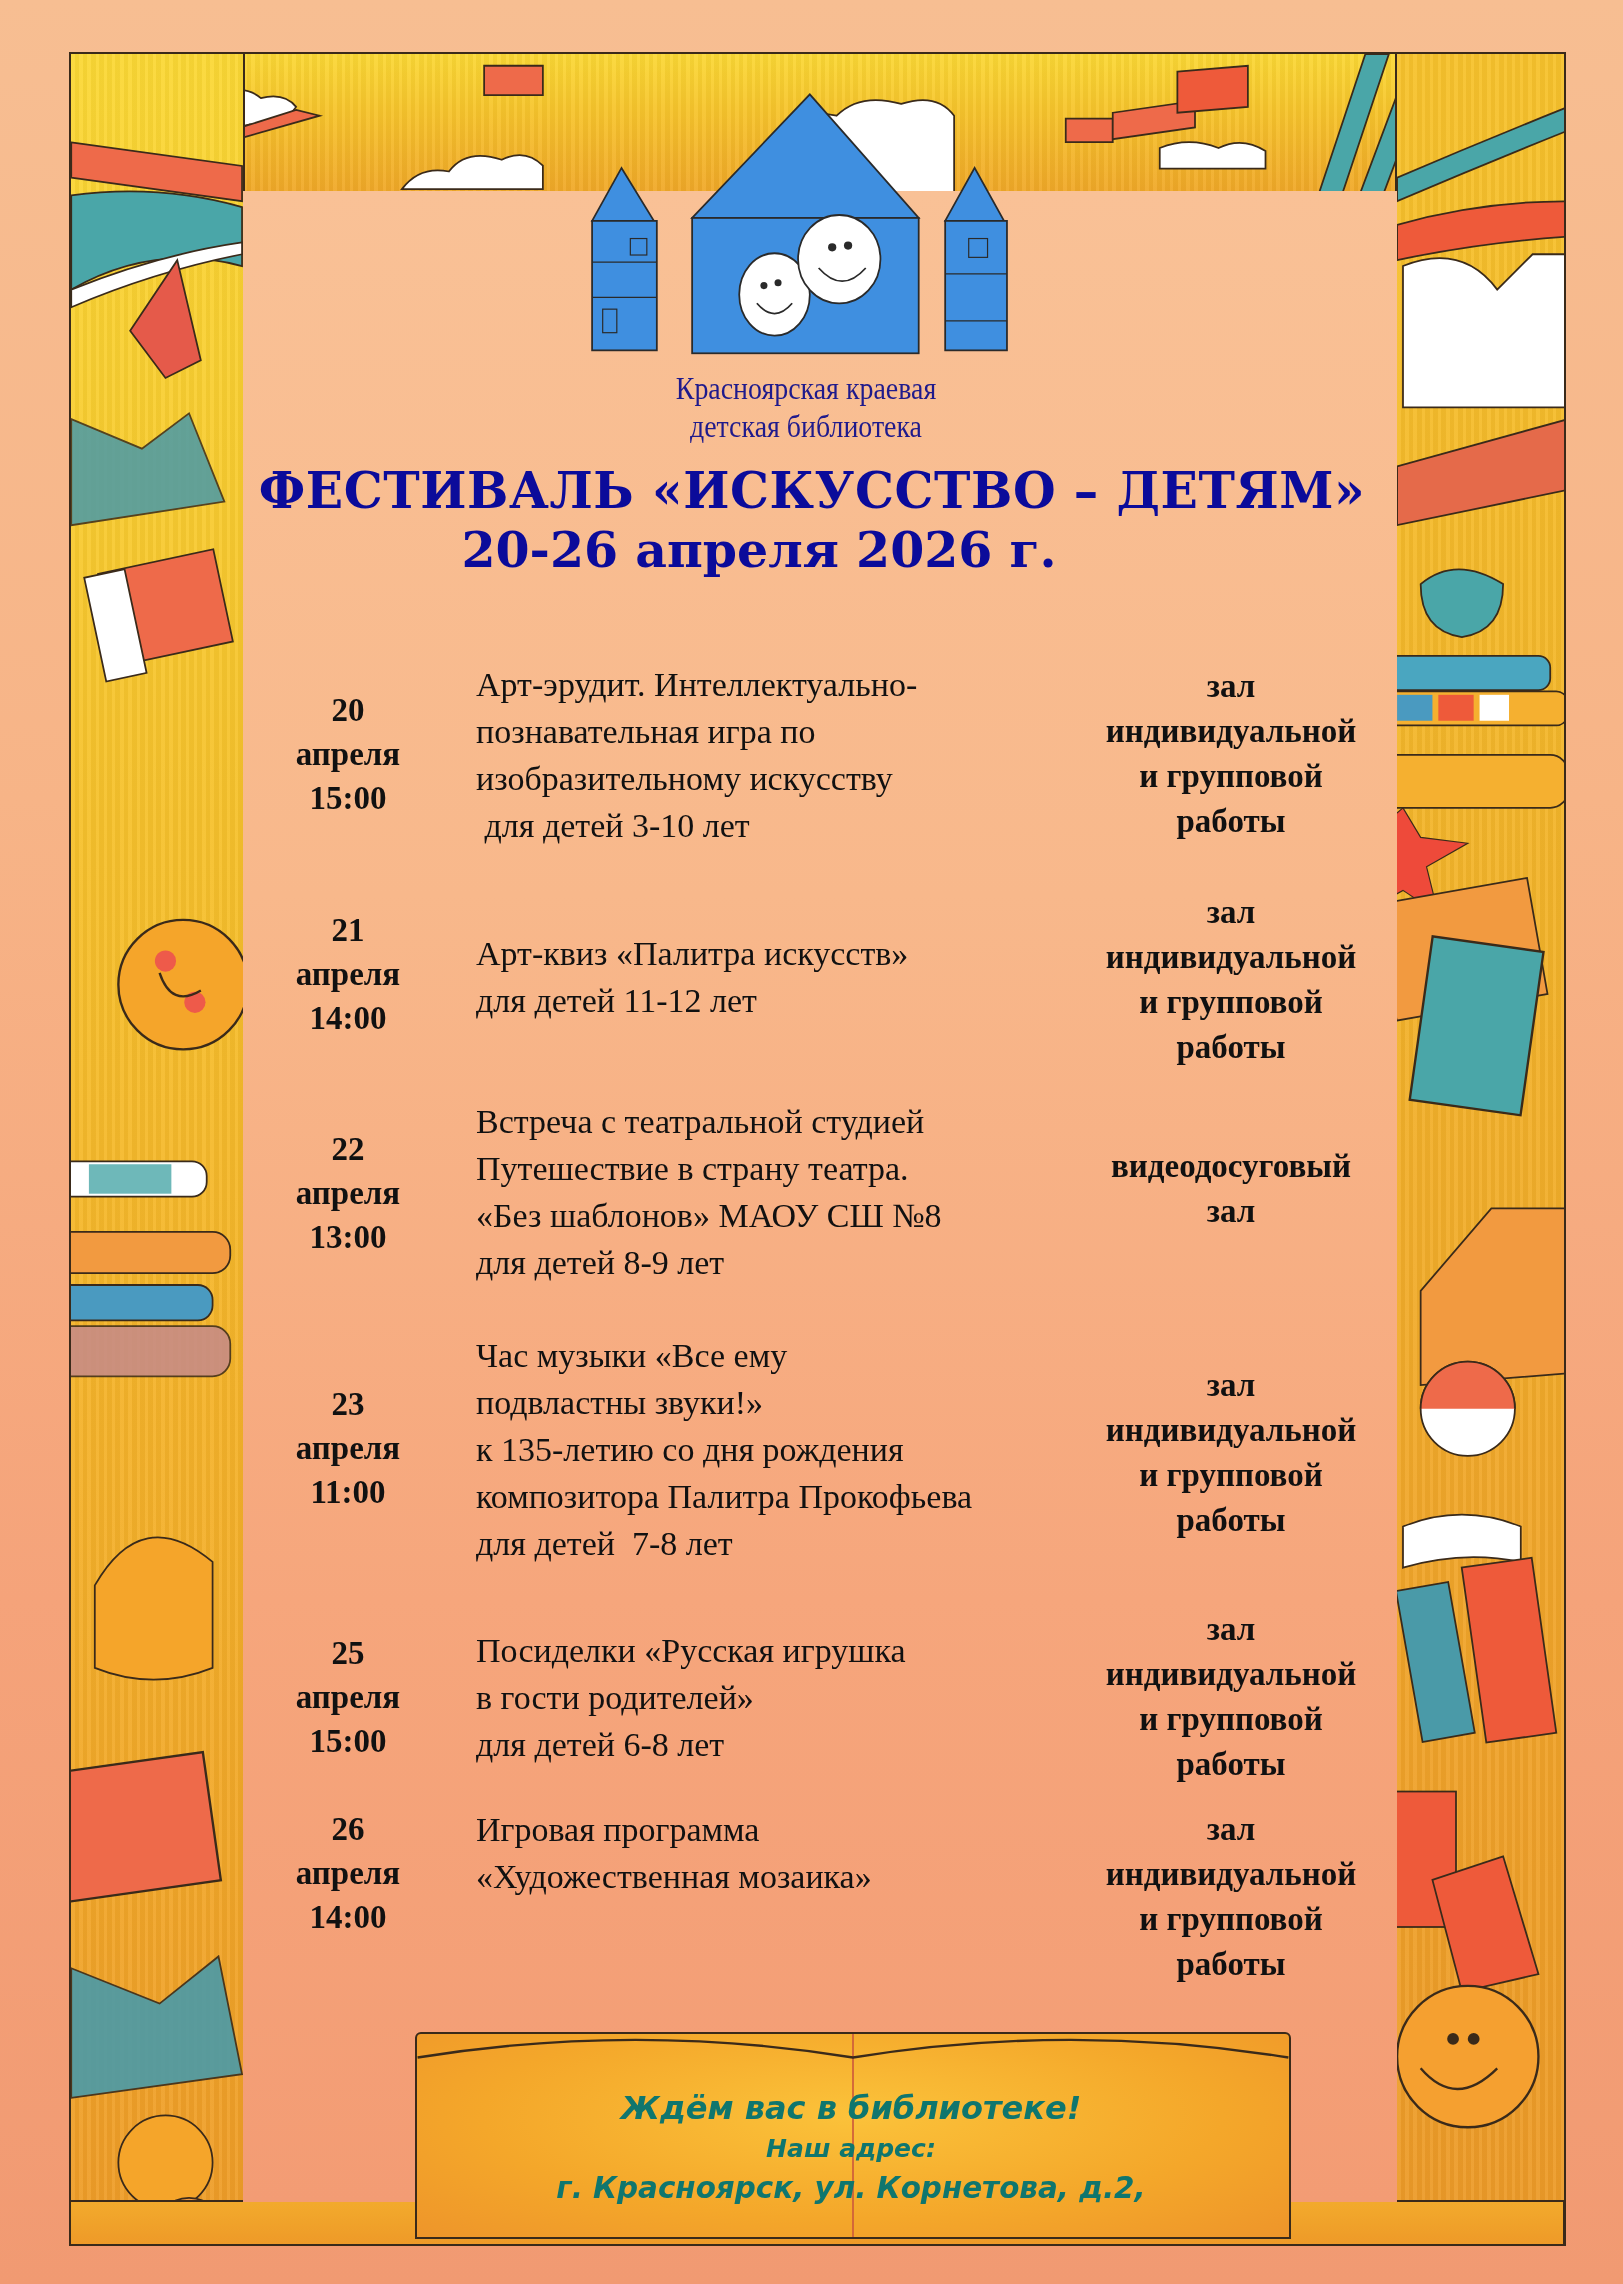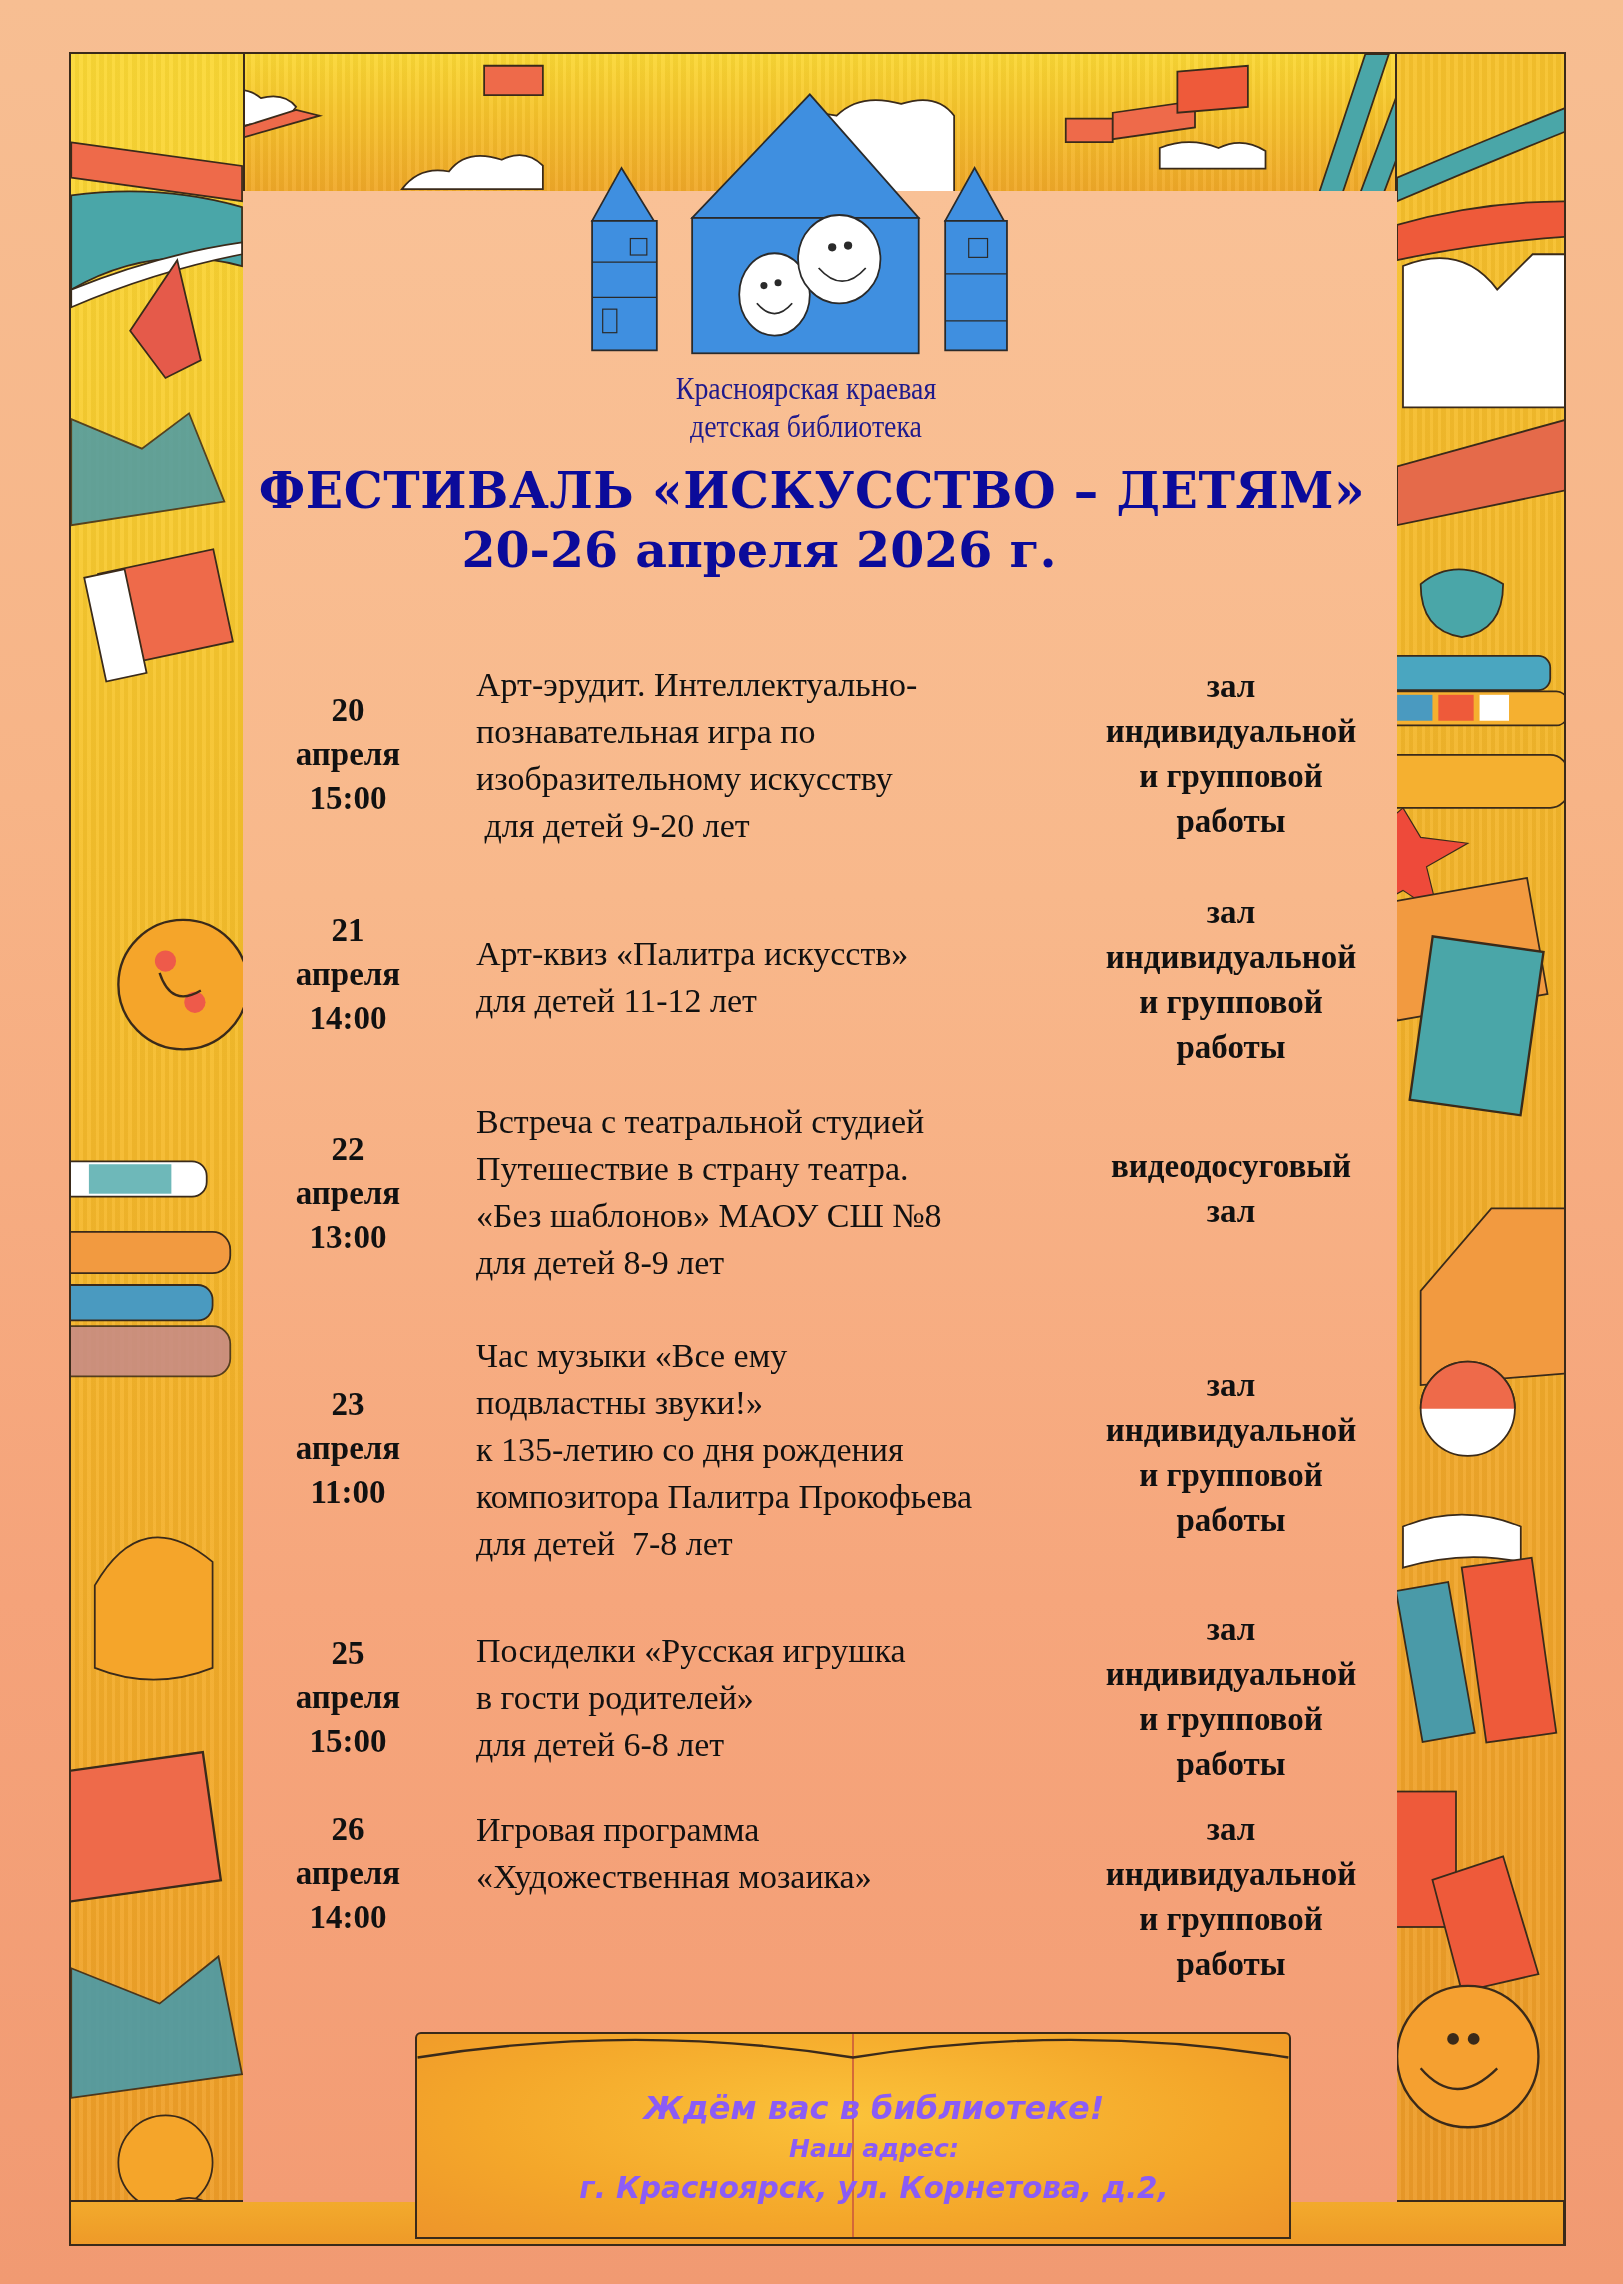--- a/index.html
+++ b/index.html
@@ -82,21 +82,21 @@
   .ev-room span { display:block; }
 
   
   .footer-book {
     position:absolute; left:415px; top:2032px; width:872px; height:203px;
     background: radial-gradient(ellipse at 50% 40%, #fbc23a 0%, #f4a72a 60%, #ee952a 100%);
     border:2.9px solid #3a2a1a; border-radius:5.9px 5.9px 0 0;
   }
   .footer-text {
     position:absolute; left:415px; width:872px; text-align:center;
-    color:#8b5cf6; font-family:"DejaVu Sans", sans-serif; font-weight:bold; font-style:italic;padding-left:23px;
+    color:#0f766e; font-family:"DejaVu Sans", sans-serif; font-weight:bold; font-style:italic;
   }
   .f1 { top:2088px; font-size:32px; line-height:41px; }
   .f2 { top:2133px; font-size:25px; line-height:31px; }
   .f3 { top:2169px; font-size:29.4px; line-height:38px; }
   .f4 { top:2207px; font-size:31px; line-height:39px; margin-left:-23.6px; }
 </style>
 </head>
 <body>
 
 <div class="poster">
@@ -218,21 +218,21 @@
   <div class="event" style="top:664px; height:194px;">
     <div class="ev-date" style="top:23.6px;">
       <div>20</div>
       <div>апреля</div>
       <div>15:00</div>
     </div>
     <div class="ev-desc" style="top:-3.5px;">
       <span class="ev-line ev-title">Арт-эрудит. Интеллектуально-</span>
       <span class="ev-line ev-title">познавательная игра по</span>
       <span class="ev-line ev-title">изобразительному искусству</span>
-      <span class="ev-line" style="white-space:pre"> для детей 9-20 лет</span>
+      <span class="ev-line" style="white-space:pre"> для детей 3-10 лет</span>
     </div>
     <div class="ev-room" style="top:0px;">
       <span>зал</span>
       <span>индивидуальной</span>
       <span>и групповой</span>
       <span>работы</span>
     </div>
   </div>
 
   <div class="event" style="top:896px; height:183px;">

